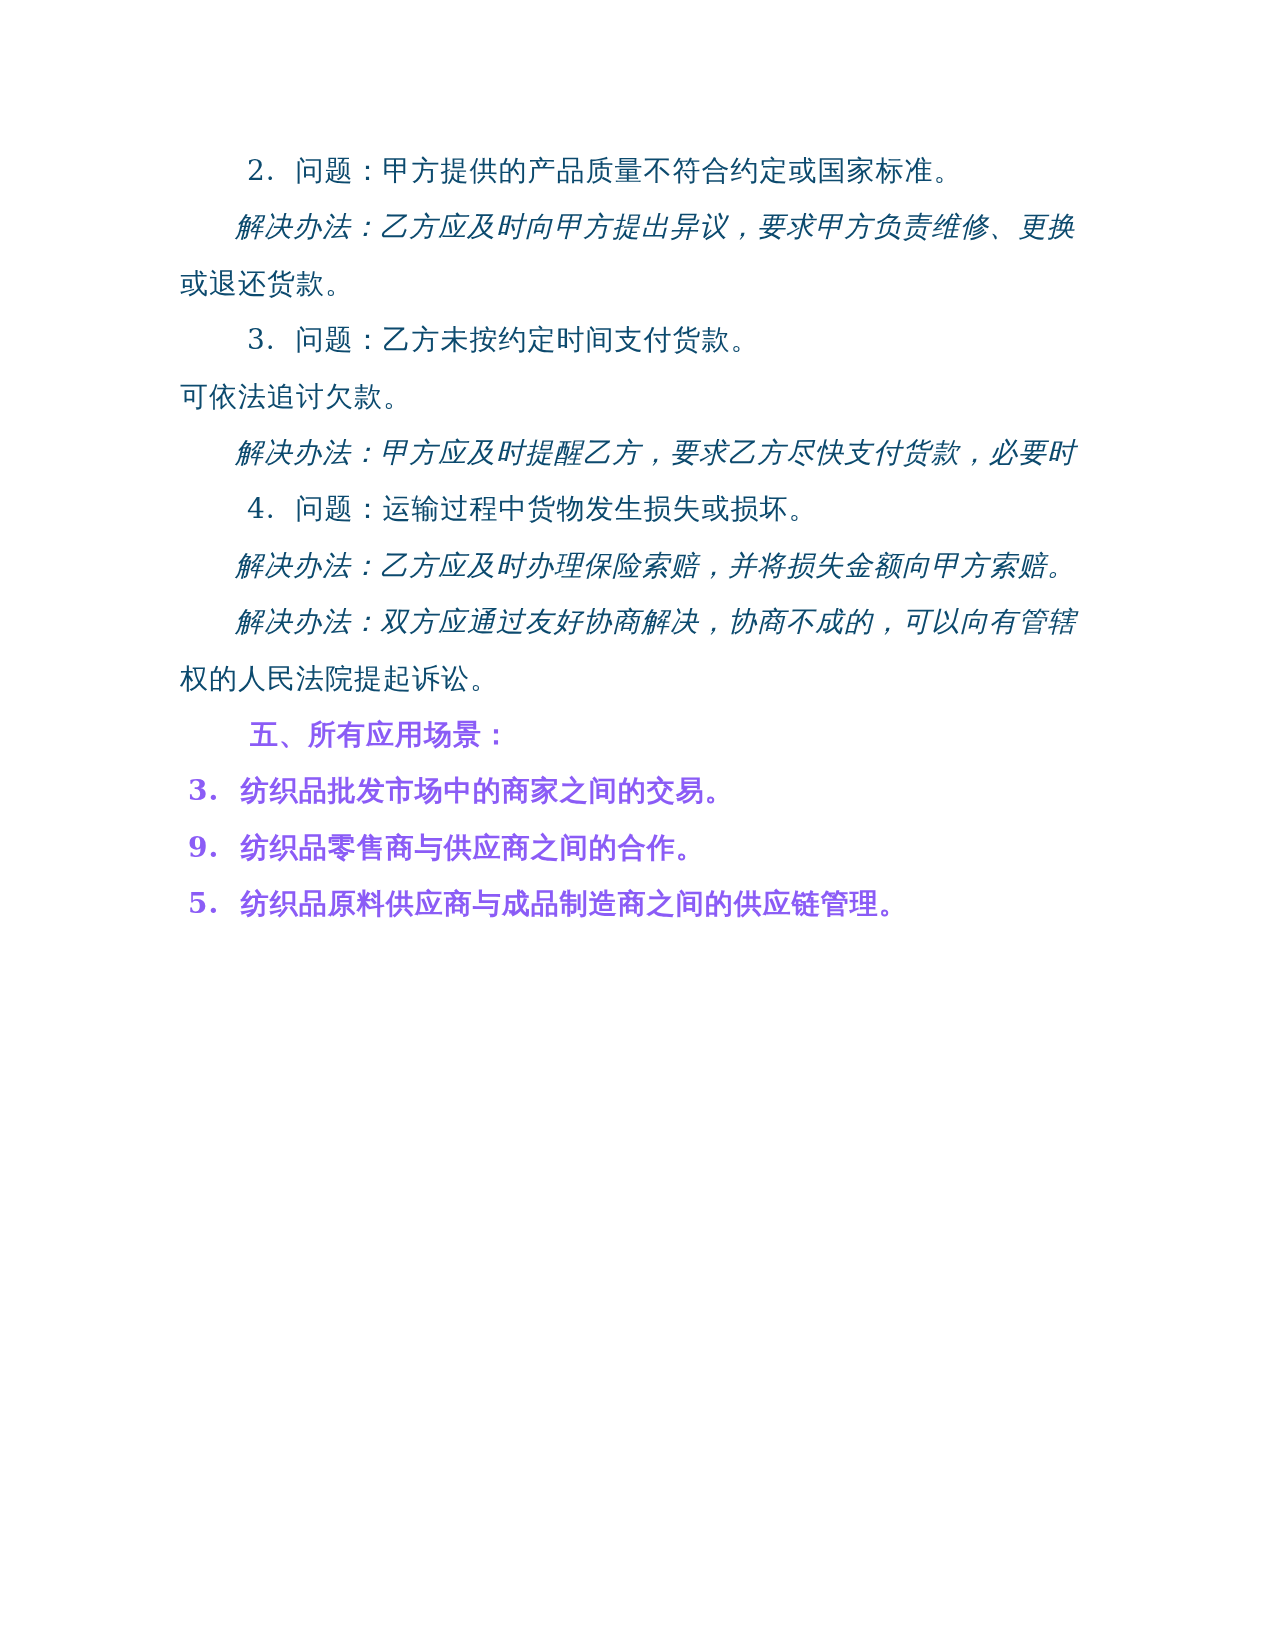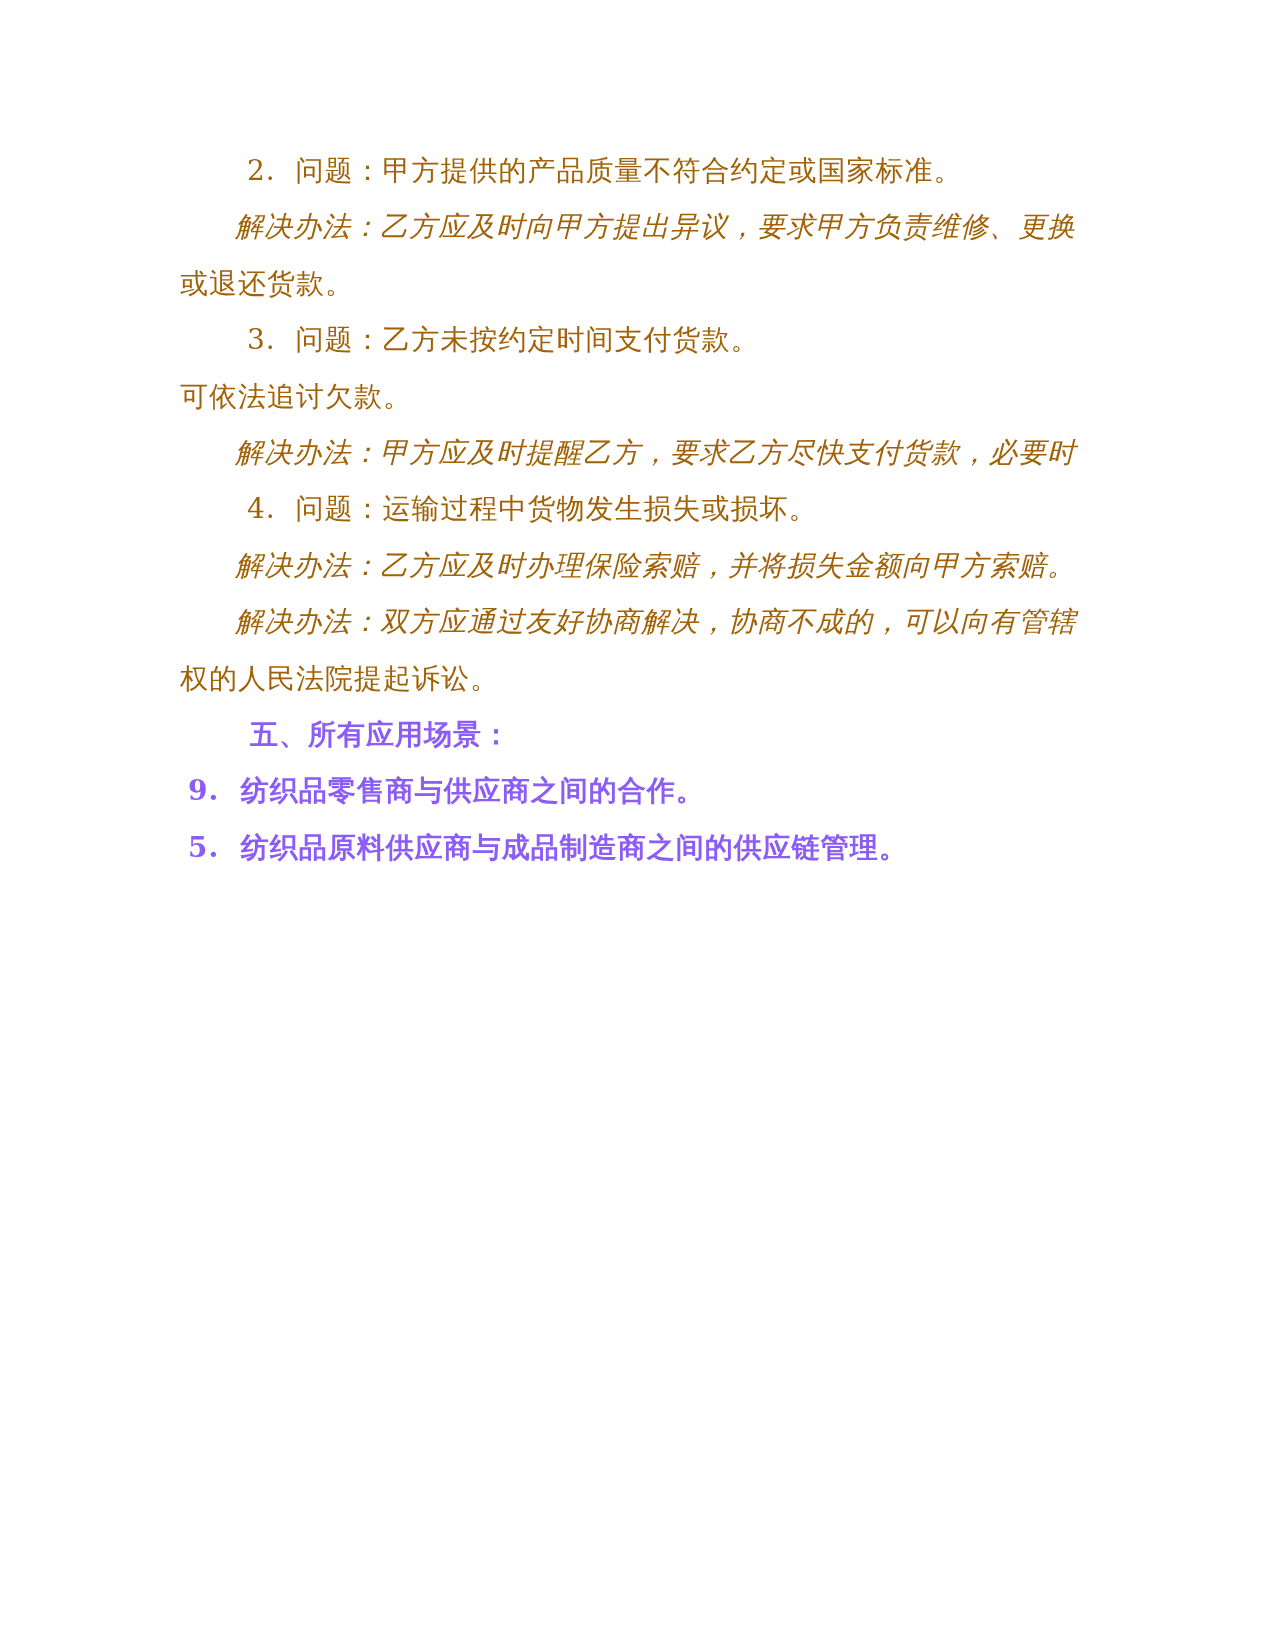--- a/index.html
+++ b/index.html
@@ -19,21 +19,21 @@
     position: absolute;
     left: 180px;
     top: 143px;
     width: 905px;
   }
   .line {
     height: 56.4px;
     line-height: 56.4px;
     font-size: 28px;
     letter-spacing: 1px;
-    color: #a16207;
+    color: #0c4a6e;
     white-space: pre;
   }
   .line.bold {
     font-weight: 700;
     color: #8b5cf6;
   }
   
   .ind-qa   { padding-left: 67px; }  
   .ind-sol  { padding-left: 55px; font-style: italic; }  
   .ind-none { padding-left: 0; }     
@@ -49,16 +49,17 @@
       <div class="line ind-sol">解决办法：乙方应及时向甲方提出异议，要求甲方负责维修、更换</div>
       <div class="line ind-none">或退还货款。</div>
       <div class="line ind-qa">3.  问题：乙方未按约定时间支付货款。</div>
       <div class="line ind-none">可依法追讨欠款。</div>
       <div class="line ind-sol">解决办法：甲方应及时提醒乙方，要求乙方尽快支付货款，必要时</div>
       <div class="line ind-qa">4.  问题：运输过程中货物发生损失或损坏。</div>
       <div class="line ind-sol">解决办法：乙方应及时办理保险索赔，并将损失金额向甲方索赔。</div>
       <div class="line ind-sol">解决办法：双方应通过友好协商解决，协商不成的，可以向有管辖</div>
       <div class="line ind-none">权的人民法院提起诉讼。</div>
       <div class="line ind-head bold">五、所有应用场景：</div>
+      <div class="line ind-list bold">3.  纺织品批发市场中的商家之间的交易。</div>
       <div class="line ind-list bold">9.  纺织品零售商与供应商之间的合作。</div>
       <div class="line ind-list bold">5.  纺织品原料供应商与成品制造商之间的供应链管理。</div>
     </div>
 </div>
 
 </body></html>

